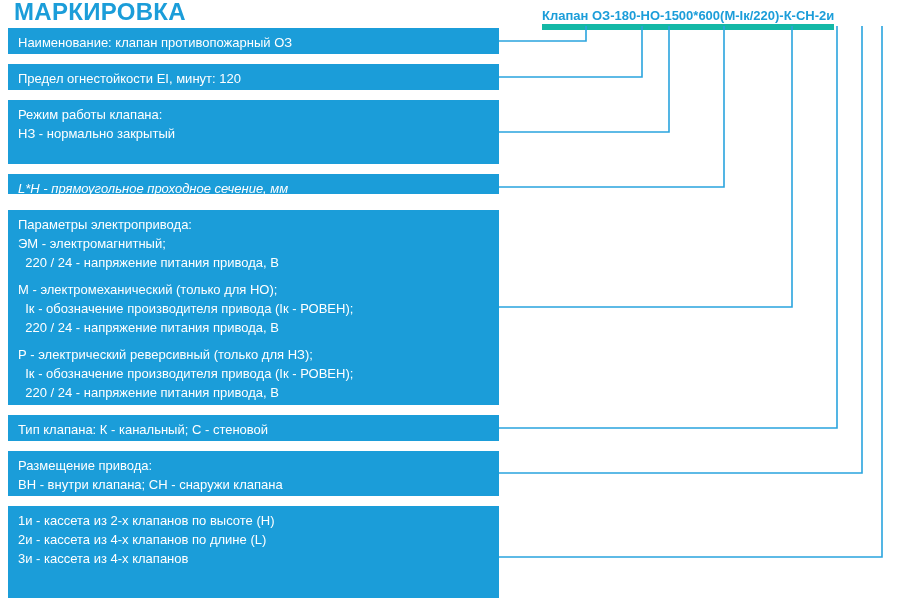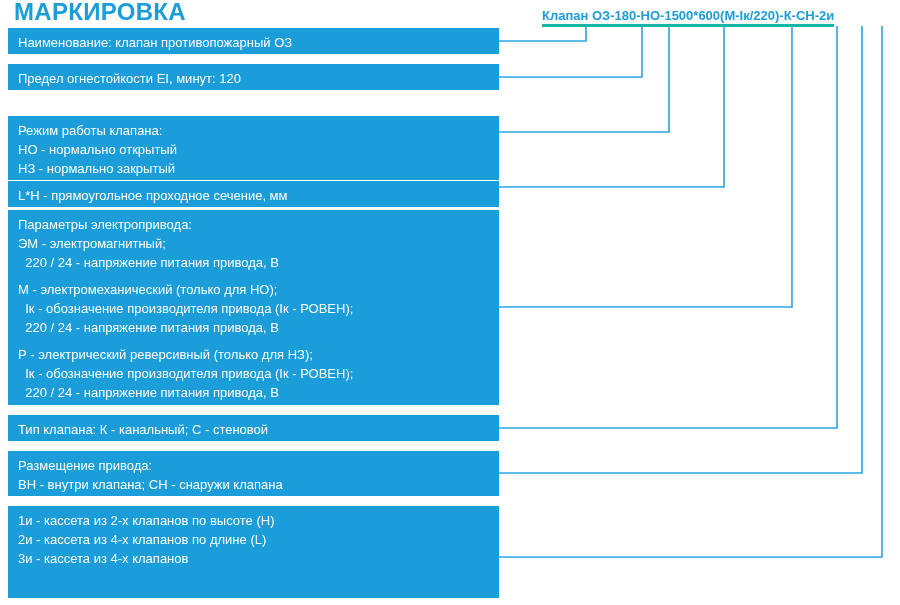--- a/index.html
+++ b/index.html
@@ -34,21 +34,21 @@
   #code {
     position: absolute;
     left: 542px;
     top: 8px;
     font-size: 13px;
     font-weight: bold;
     color: #1B9DD9;
     white-space: nowrap;
     letter-spacing: 0px;
     line-height: 15px;
-    border-bottom: 3px solid #14b8a6;
+    border-bottom: 6px solid #14b8a6;
     padding-bottom: 1px;
   }
 
   
   .block {
     position: absolute;
     left: 8px;
     width: 491px;
     background: #1B9DD9;
     color: #ffffff;
@@ -86,21 +86,21 @@
       <polyline points="499,187 724,187 724,26" fill="none" stroke="#2AA4DE" stroke-width="1.6"></polyline>
       <polyline points="499,307 792,307 792,26" fill="none" stroke="#2AA4DE" stroke-width="1.6"></polyline>
       <polyline points="499,428 837,428 837,26" fill="none" stroke="#2AA4DE" stroke-width="1.6"></polyline>
       <polyline points="499,473 862,473 862,26" fill="none" stroke="#2AA4DE" stroke-width="1.6"></polyline>
       <polyline points="499,557 882,557 882,26" fill="none" stroke="#2AA4DE" stroke-width="1.6"></polyline>
     </svg>
 
   <div id="blocks-layer">
       <div class="block" style="top: 28px; height: 26px;"><span class="ln">Наименование: клапан противопожарный ОЗ</span></div>
       <div class="block" style="top: 64px; height: 26px;"><span class="ln"><span>Предел огнестойкости EI, минут: </span><span class="b">120</span></span></div>
-      <div class="block" style="top: 100px; height: 64px; margin-top: 16px;"><span class="ln">Режим работы клапана:</span><span class="ln">НО - нормально открытый</span><span class="ln">НЗ - нормально закрытый</span></div>
-      <div class="block" style="top: 181px; height: 26px;"><span class="ln">L*H - прямоугольное проходное сечение, мм</span></div>
+      <div class="block" style="top: 100px; height: 64px;"><span class="ln">Режим работы клапана:</span><span class="ln">НЗ - нормально закрытый</span></div>
+      <div class="block" style="top: 174px; height: 20px; font-style: italic;"><span class="ln">L*H - прямоугольное проходное сечение, мм</span></div>
       <div class="block" style="top: 210px; height: 195px;"><span class="ln">Параметры электропривода:</span><span class="ln">ЭМ - электромагнитный;</span><span class="ln">  220 / 24 - напряжение питания привода, В</span><span class="ln" style="font-size: 6px; line-height: 8px;">&nbsp;</span><span class="ln">М - электромеханический (только для НО);</span><span class="ln">  Iк - обозначение производителя привода (Iк - РОВЕН);</span><span class="ln">  220 / 24 - напряжение питания привода, В</span><span class="ln" style="font-size: 6px; line-height: 8px;">&nbsp;</span><span class="ln">Р - электрический реверсивный (только для НЗ);</span><span class="ln">  Iк - обозначение производителя привода (Iк - РОВЕН);</span><span class="ln">  220 / 24 - напряжение питания привода, В</span></div>
       <div class="block" style="top: 415px; height: 26px;"><span class="ln">Тип клапана: К - канальный; С - стеновой</span></div>
       <div class="block" style="top: 451px; height: 45px;"><span class="ln">Размещение привода:</span><span class="ln">ВН - внутри клапана; СН - снаружи клапана</span></div>
       <div class="block" style="top: 506px; height: 92px;"><span class="ln">1и - кассета из 2-х клапанов по высоте (H)</span><span class="ln">2и - кассета из 4-х клапанов по длине (L)</span><span class="ln">3и - кассета из 4-х клапанов</span></div>
     </div>
 
 </div>
 
 </body></html>

